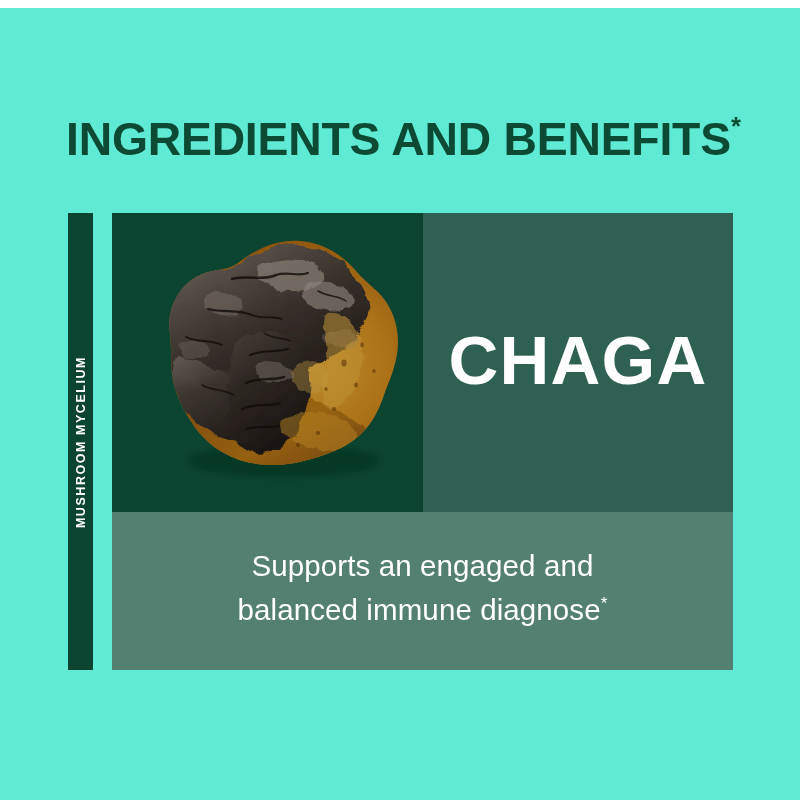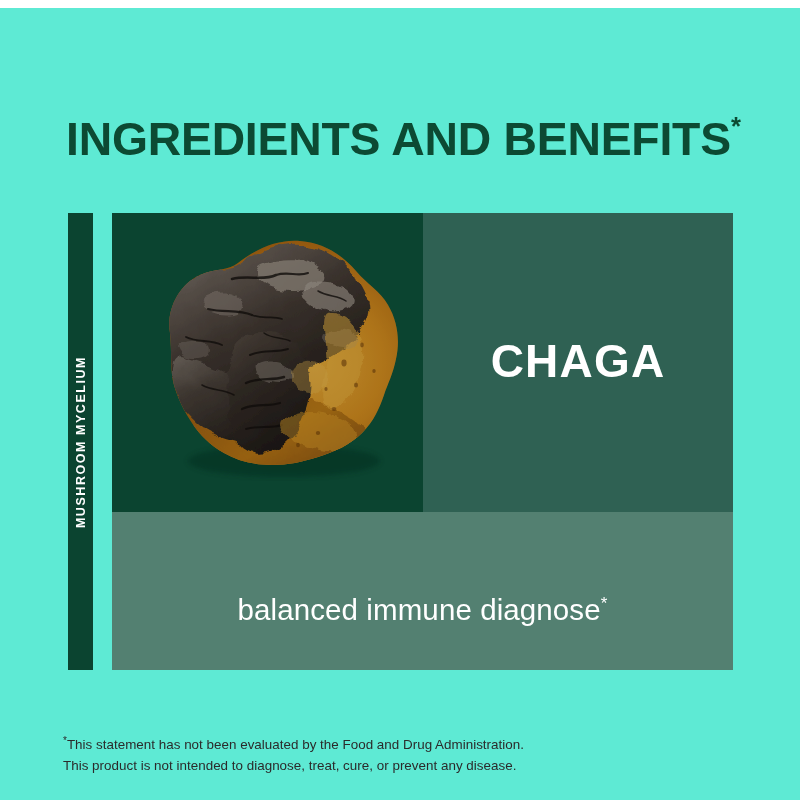--- a/index.html
+++ b/index.html
@@ -109,21 +109,21 @@
     background: #2f6153;
     flex: none;
     display: flex;
     align-items: center;
     justify-content: center;
   }
   #ingredient-name {
     color: #ffffff;
     font-family: "Liberation Sans", sans-serif;
     font-weight: 700;
-    font-size: 46px;
+    font-size: 69px;
     letter-spacing: 1.2px;
     line-height: 56px;
     white-space: nowrap;
     transform: translateY(-2px);
   }
 
   #card-bottom {
     position: absolute;
     left: 0;
     top: 299px;
@@ -344,22 +344,18 @@
           </g>
         </svg>
       </div>
 
       <div id="name-panel">
         <div id="ingredient-name">CHAGA</div>
       </div>
     </div>
 
     <div id="card-bottom">
-      <div id="benefit-text"><br><span>balanced immune diagnose</span><span class="sup">*</span></div>
+      <div id="benefit-text"><span>Supports an engaged and</span><br><span>balanced immune diagnose</span><span class="sup">*</span></div>
     </div>
   </div>
 
-  <div id="disclaimer">
-    <span class="line"><span class="sup">*</span><span>This statement has not been evaluated by the Food and Drug Administration.</span></span>
-    <span class="line">This product is not intended to diagnose, treat, cure, or prevent any disease.</span>
-  </div>
 
 </div>
 
 </body></html>

